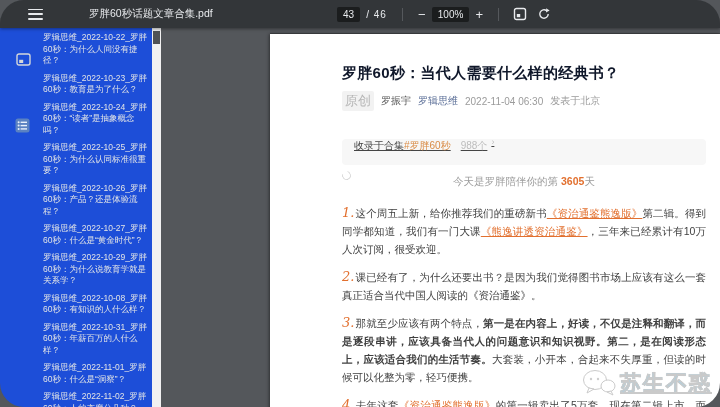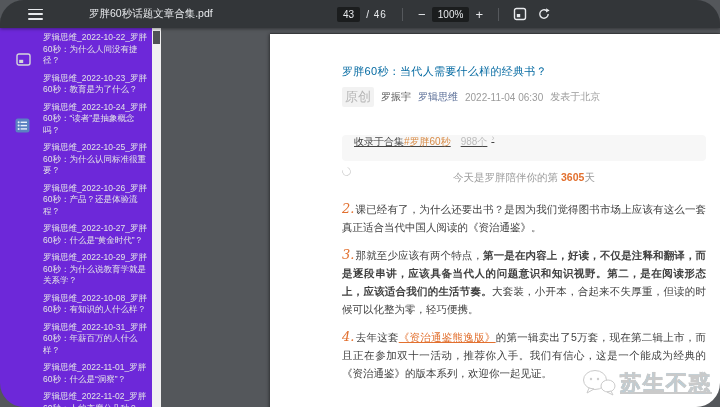--- a/index.html
+++ b/index.html
@@ -16,37 +16,37 @@
   .filename { color:#e8eaed; font-size:10.5px; margin-left:46px; white-space:nowrap; }
   .tb-center { position:absolute; left:337px; top:0; height:28px; display:flex; align-items:center;
                color:#e8eaed; font-size:10px; }
   .tb-box { background:#1b1d1e; border-radius:2px; padding:2px 6px; min-width:20px; text-align:center; }
   .page-total { margin:0 6px 0 6px; letter-spacing:1px; }
   .tb-sep { width:1px; height:13px; background:#55585c; margin:0 9px; }
   .tb-btn { width:20px; text-align:center; font-size:13px; color:#e8eaed; cursor:pointer; user-select:none; }
   .tb-icon { width:20px; display:flex; justify-content:center; align-items:center; cursor:pointer; margin:0 2px; }
 
   
-  .sidebar { position:absolute; top:28px; left:0; width:152px; bottom:0; background:#6d28d9; overflow:hidden; }
+  .sidebar { position:absolute; top:28px; left:0; width:152px; bottom:0; background:#1d4ed8; overflow:hidden; }
   .rail-icon { position:absolute; cursor:pointer; }
   .rail-icon.thumbs { left:16px; top:24px; }
   .rail-icon.outline { left:15px; top:90px; }
   .outline-list { position:absolute; left:43px; top:4px; width:106px; }
   .outline-item { color:#e2e4e6; font-size:8.5px; line-height:11.5px; margin-bottom:6px;
                   word-break:break-all; cursor:pointer; }
   .sb-scroll { position:absolute; top:28px; left:152px; width:9px; bottom:0; background:#f1f1f1; }
   .sb-thumb { position:absolute; top:3px; left:1px; width:7px; height:13px; background:#505356; cursor:pointer; }
 
   
   .viewer { position:absolute; top:28px; left:161px; right:0; bottom:0; background:#54575b; overflow:hidden; }
   .page { position:absolute; left:109px; top:6px; width:450px; height:400px; background:#ffffff;
           box-shadow:-1px 0 3px rgba(0,0,0,.45), 0 -1px 0 rgba(0,0,0,.2); }
   .content { position:absolute; left:72px; top:30px; width:364px; }
 
-  .title { font-size:11px; color:#0369a1; font-weight:normal; letter-spacing:.3px; }
+  .title { font-size:15px; color:#0f172a; font-weight:bold; letter-spacing:.3px; }
   .byline { margin-top:8px; font-size:10px; color:#9b9b9b; display:flex; align-items:center; gap:7px; white-space:nowrap; }
   .badge { background:#f2f2f2; color:#b5b5b5; font-size:13px; padding:1px 3px; border-radius:2px; }
   .author { color:#555555; }
   .account { color:#576b95; cursor:pointer; }
   .collection { margin-top:28px; background:#f7f7f7; border-radius:4px; height:26px; display:flex;
                 align-items:flex-start; padding:0 12px; font-size:10px; color:#454545; cursor:pointer;text-decoration:underline; }
   .col-tag { color:#d98b45; }
   .col-count { color:#bcbcbc; margin-left:10px; }
   .col-chev { color:#c0c0c0; margin-left:4px; font-size:9px; transform:translateY(-2px); }
   .spinner { position:absolute; left:0; margin-top:6px; width:9px; height:9px; border:1.5px solid #d5d5d5;
@@ -161,20 +161,21 @@
           <span class="col-chev">›</span>
         </div>
 
         <div class="spinner"></div>
 
         <div class="day-counter">
           <span>今天是罗胖陪伴你的第 </span><span class="day-num">3605</span><span>天</span>
         </div>
 
         <div>
+            <div class="para"><span class="para-num">1.</span><span class="seg-text">这个周五上新，给你推荐我们的重磅新书</span><span class="seg-link">《资治通鉴熊逸版》</span><span class="seg-text">第二辑。得到同学都知道，我们有一门大课</span><span class="seg-link">《熊逸讲透资治通鉴》</span><span class="seg-text">，三年来已经累计有10万人次订阅，很受欢迎。</span></div>
             <div class="para"><span class="para-num">2.</span><span class="seg-text">课已经有了，为什么还要出书？是因为我们觉得图书市场上应该有这么一套真正适合当代中国人阅读的《资治通鉴》。</span></div>
             <div class="para"><span class="para-num">3.</span><span class="seg-text">那就至少应该有两个特点，</span><span class="seg-bold">第一是在内容上，好读，不仅是注释和翻译，而是逐段串讲，应该具备当代人的问题意识和知识视野。第二，是在阅读形态上，应该适合我们的生活节奏。</span><span class="seg-text">大套装，小开本，合起来不失厚重，但读的时候可以化整为零，轻巧便携。</span></div>
             <div class="para"><span class="para-num">4.</span><span class="seg-text">去年这套</span><span class="seg-link">《资治通鉴熊逸版》</span><span class="seg-text">的第一辑卖出了5万套，现在第二辑上市，而且正在参加双十一活动，推荐你入手。我们有信心，这是一个能成为经典的《资治通鉴》的版本系列，欢迎你一起见证。</span></div>
           </div>
 
       </div>
     </div>
 
     <div class="watermark">
       <svg width="34" height="28" viewBox="0 0 34 28">

